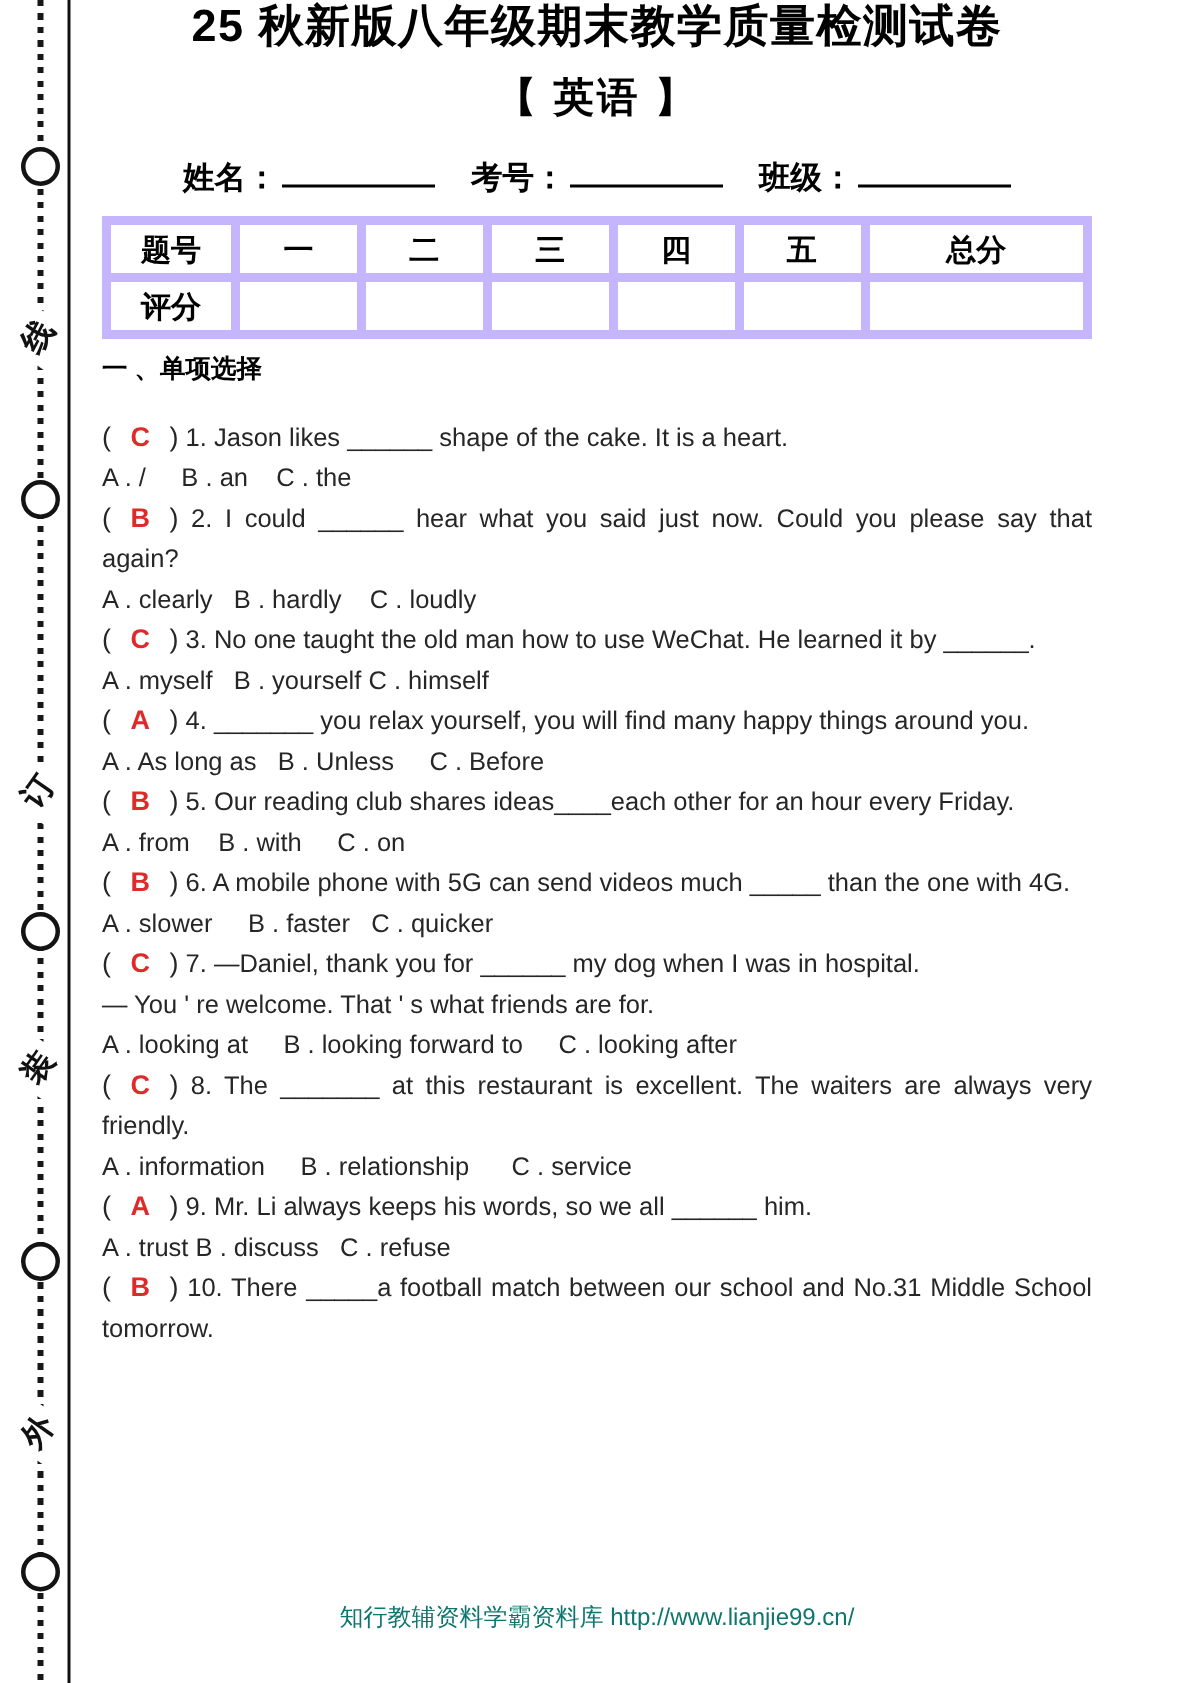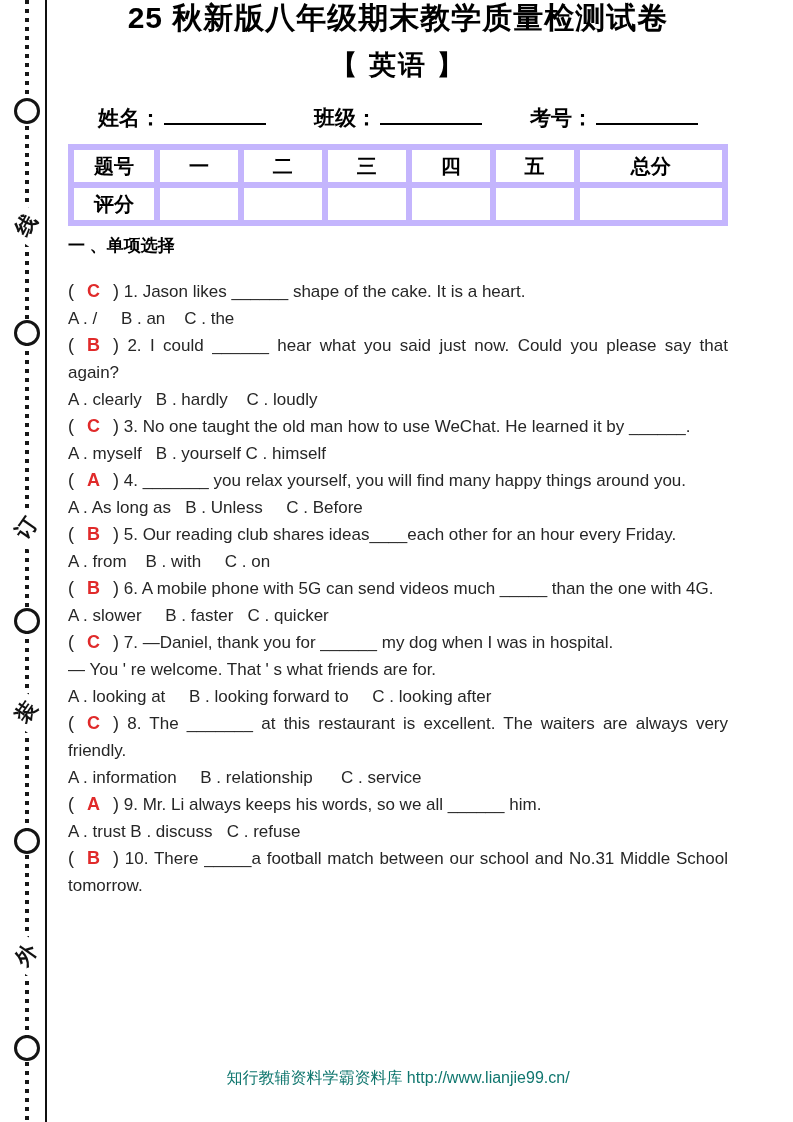--- a/index.html
+++ b/index.html
@@ -34,21 +34,21 @@
   }
   .title{
     text-align:center;font-size:30px;line-height:36px;font-weight:bold;
     color:#000;letter-spacing:1px;
   }
   .subject{
     text-align:center;font-size:27px;line-height:34px;font-weight:bold;
     color:#000;margin-top:12px;letter-spacing:2px;
   }
   .fields{
-    margin-top:22px;height:28px;display:flex;justify-content:center;gap:48px;
+    margin-top:22px;height:28px;display:flex;justify-content:center;gap:24px;
     font-size:21px;font-weight:bold;color:#000;
   }
   .field{white-space:nowrap;}
   .blank{
     display:inline-block;width:102px;height:19px;
     border-bottom:2px solid #000;margin-left:3px;
   }
   .score-table{
     margin-top:12px;width:100%;border-collapse:collapse;
   }
@@ -90,22 +90,22 @@
   <div class="b-circle" style="top:1035px"></div>
   <div class="solid-line"></div>
 
   <div class="content">
 
     <div class="title">25 秋新版八年级期末教学质量检测试卷</div>
     <div class="subject">【 英语 】</div>
 
     <div class="fields">
       <span class="field"><span>姓名：</span><span class="blank"></span></span>
+      <span class="field"><span>考号：</span><span class="blank"></span></span>
       <span class="field"><span>班级：</span><span class="blank"></span></span>
-      <span class="field"><span>考号：</span><span class="blank"></span></span>
     </div>
 
     <table class="score-table">
       <tbody>
           <tr>
         <td class="first">题号</td>
         <td>一</td>
         <td>二</td>
         <td>三</td>
         <td>四</td>

